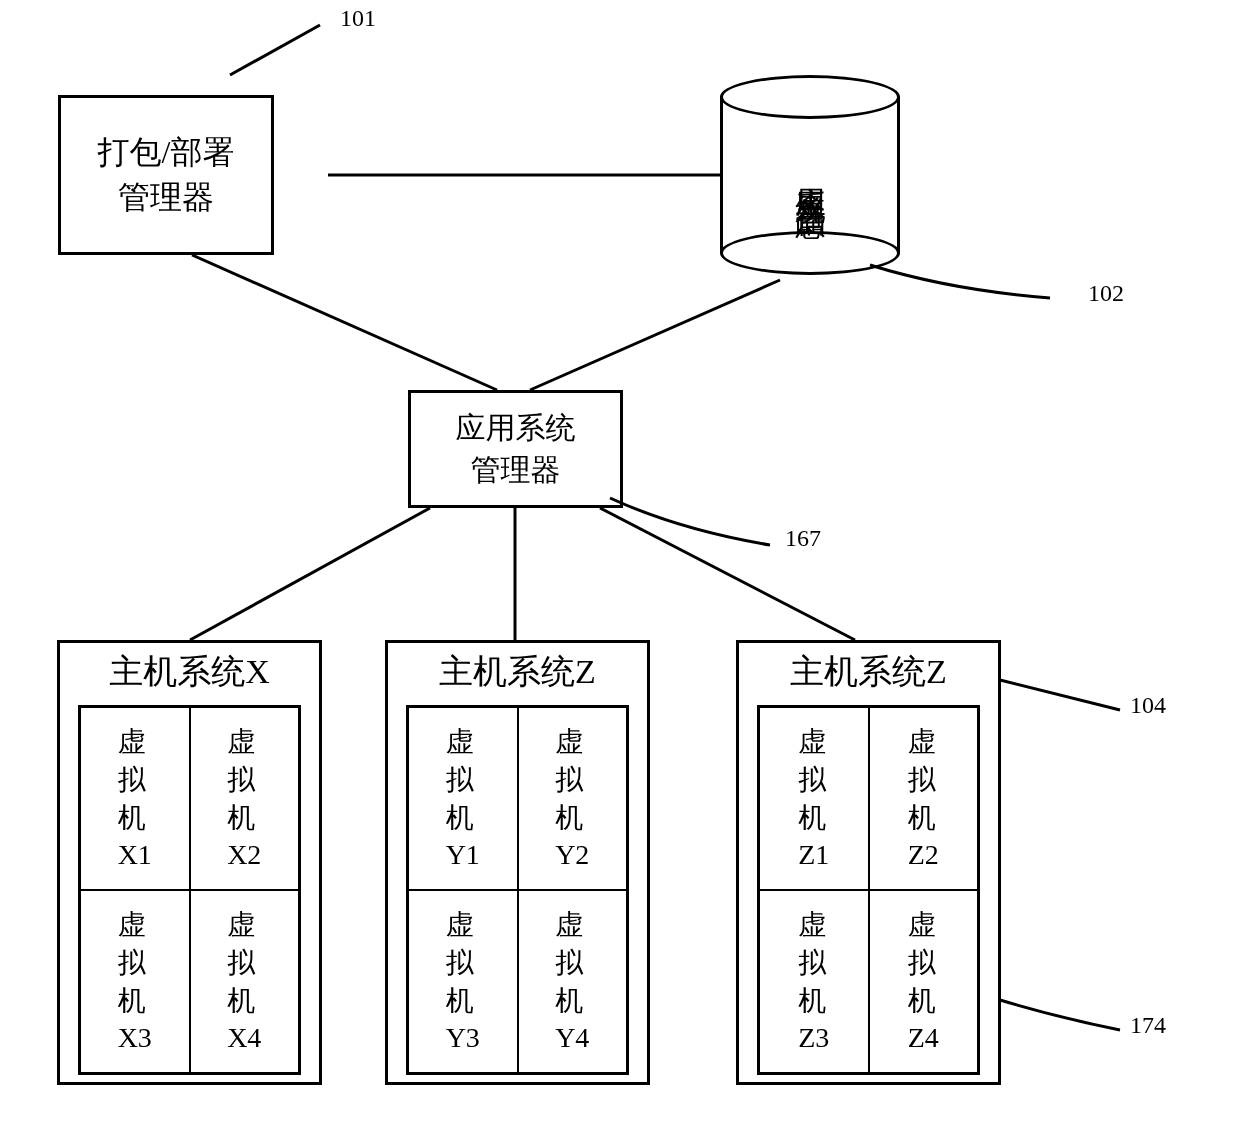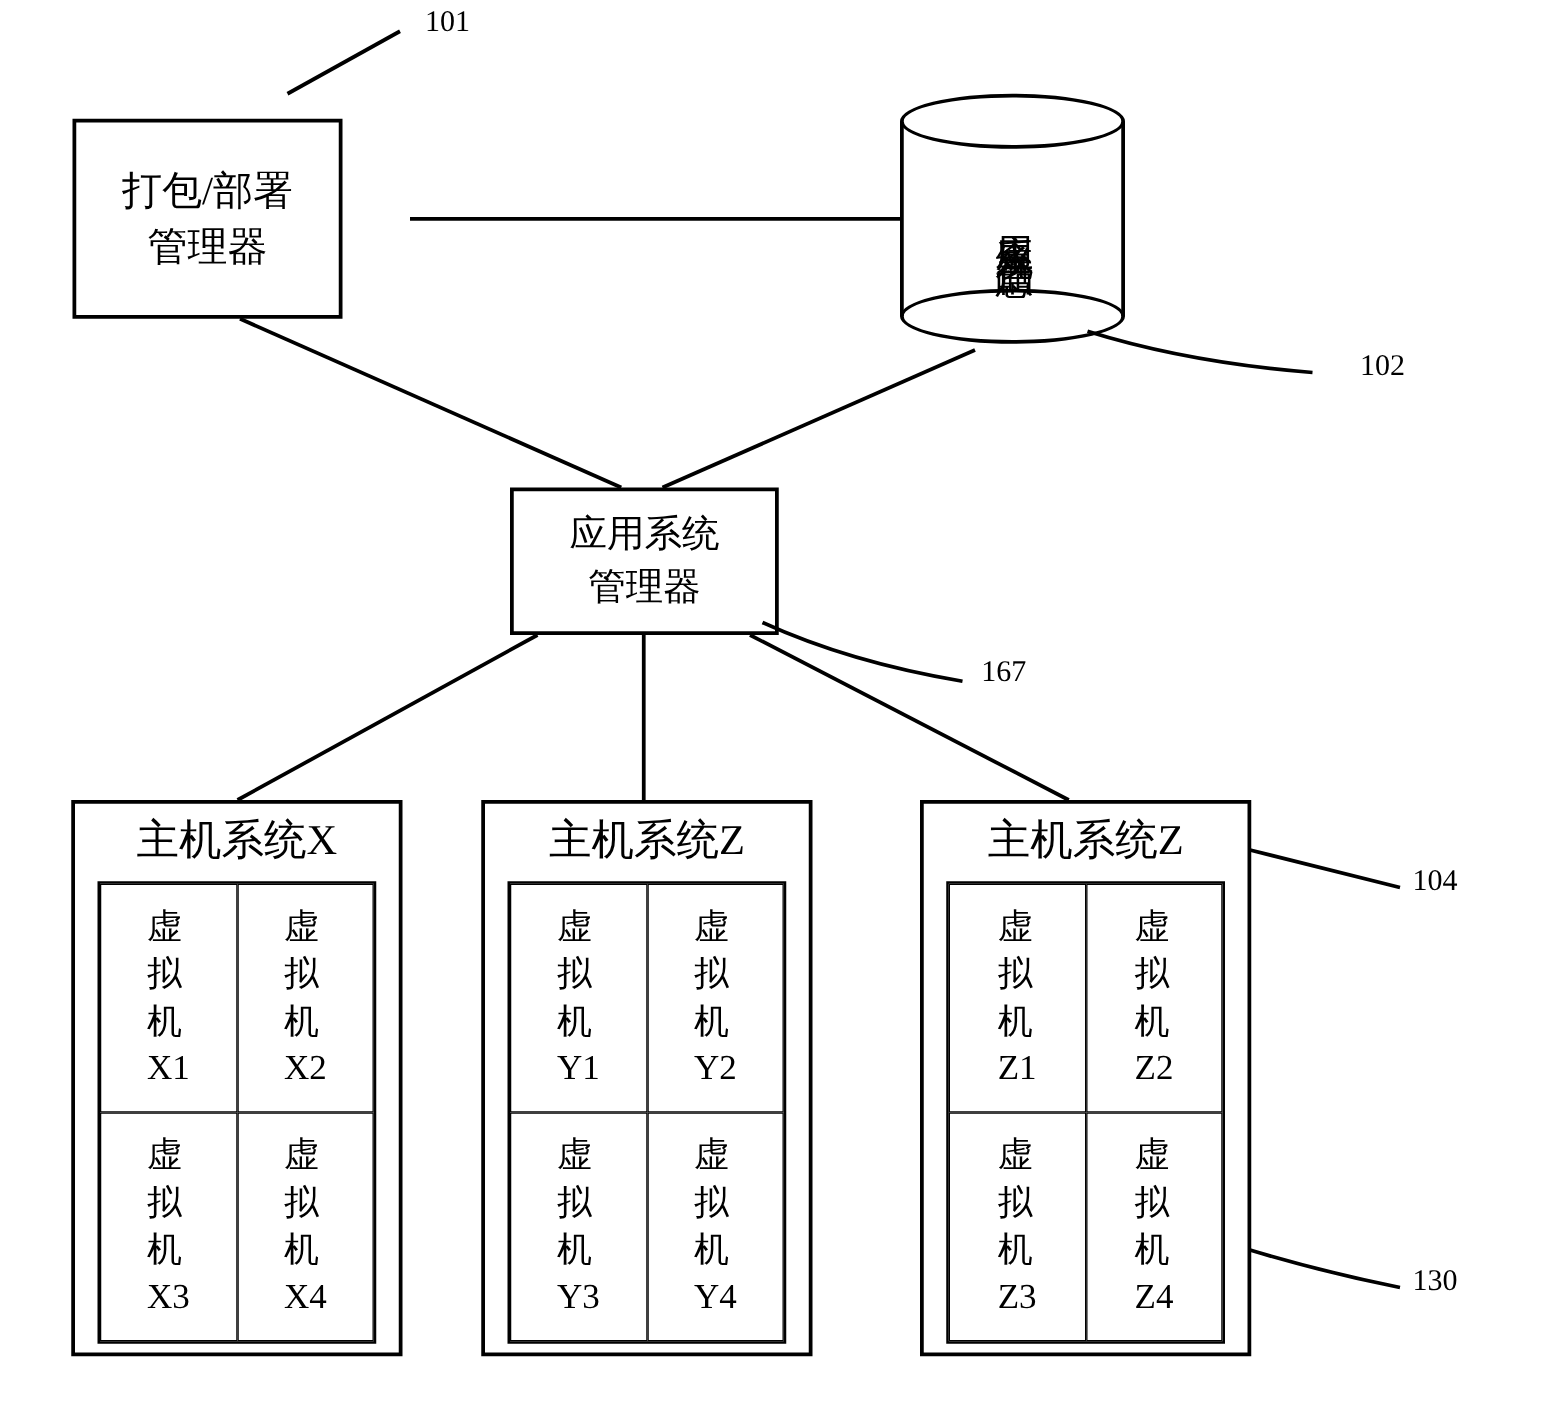--- a/index.html
+++ b/index.html
@@ -268,13 +268,13 @@
           <div>Z4</div>
         </span>
       </div>
   </div>
 </div>
 
 <div class="callout-label" style="left:340px; top:5px;">101</div>
 <div class="callout-label" style="left:1060px; top:280px;margin-left:28px;">102</div>
 <div class="callout-label" style="left:785px; top:525px;">167</div>
 <div class="callout-label" style="left:1130px; top:692px;">104</div>
-<div class="callout-label" style="left:1130px; top:1012px;">130</div>
+<div class="callout-label" style="left:1130px; top:1012px;">174</div>
 
 </body></html>

